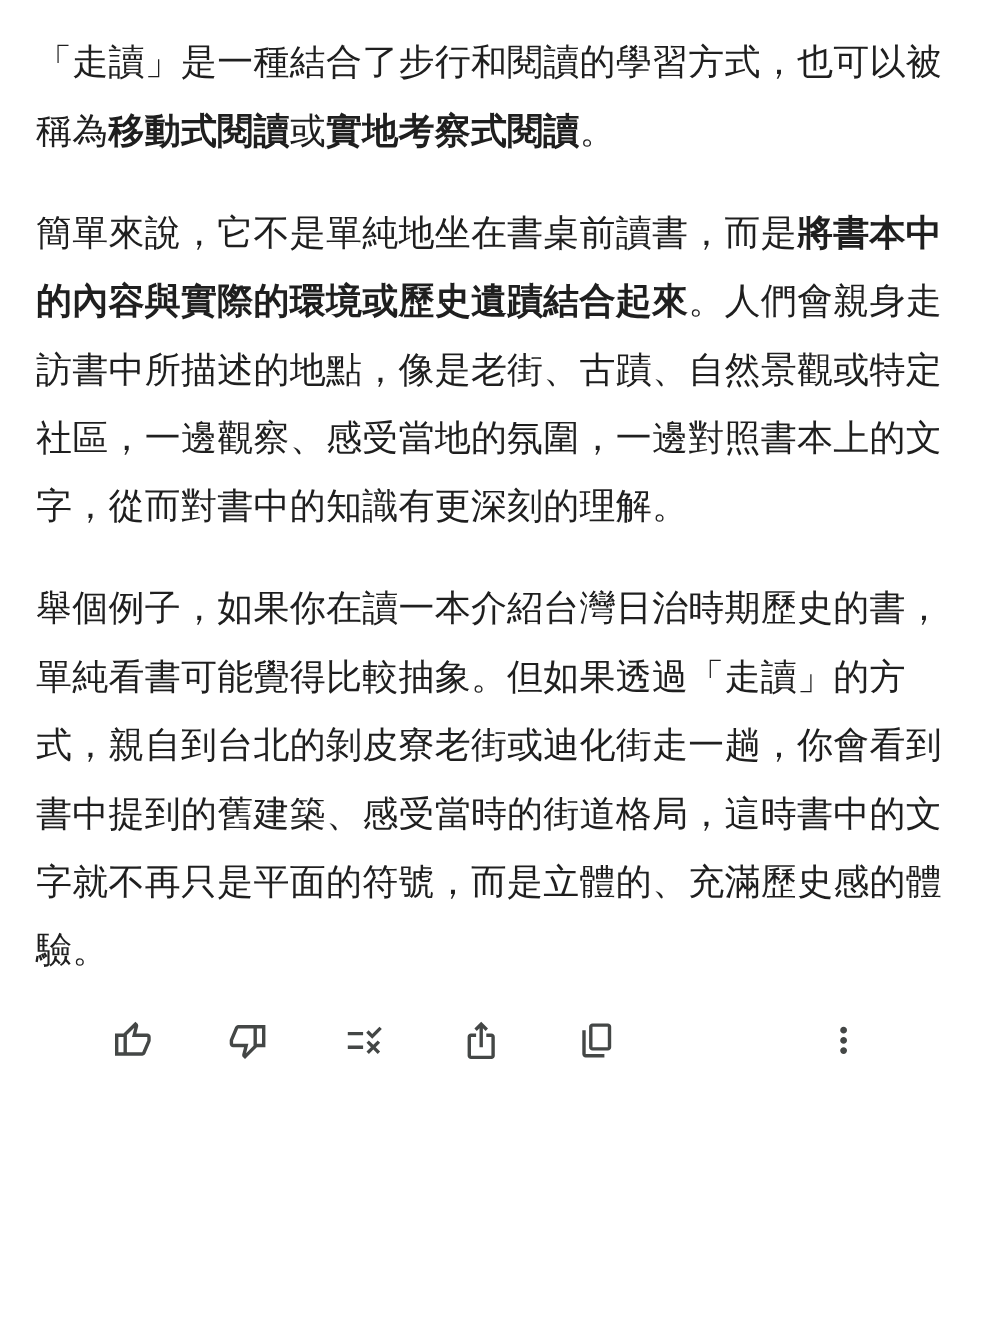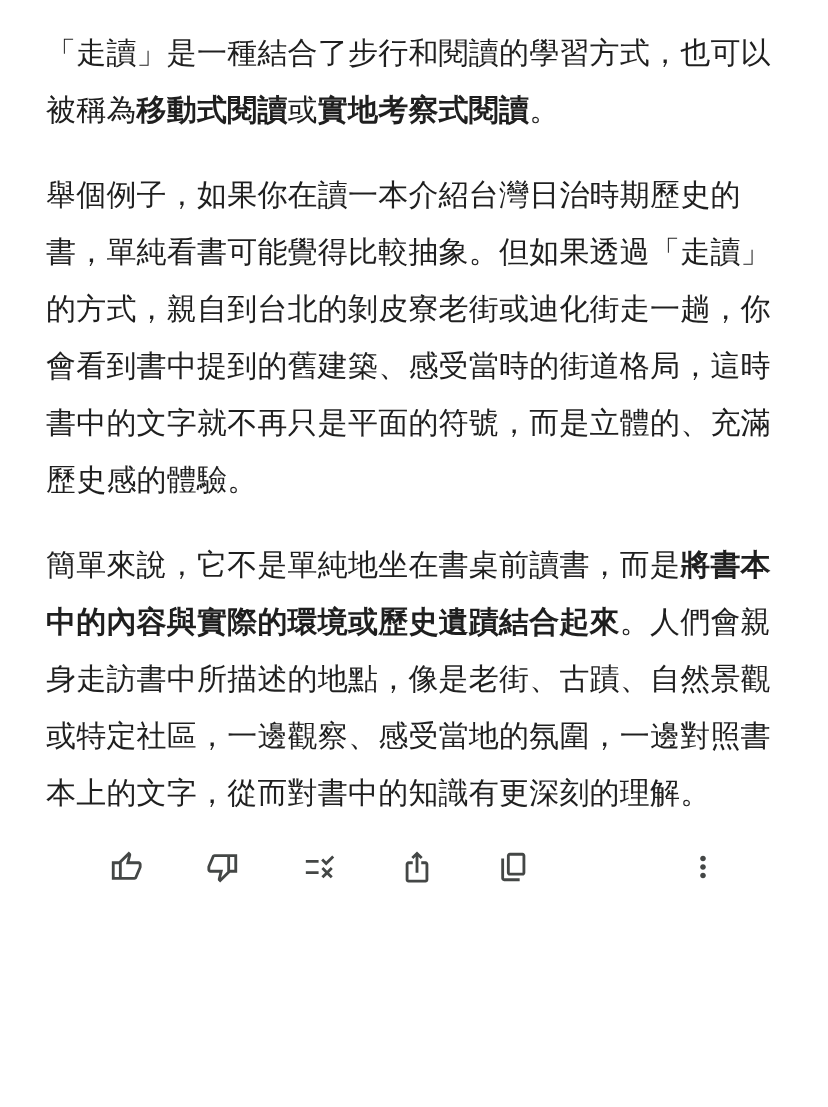--- a/index.html
+++ b/index.html
@@ -11,21 +11,21 @@
   html,body{margin:0;padding:0;}
   body{
     width:828px;
     height:1107px;
     background:var(--bg);
     font-family:"Liberation Sans","DejaVu Sans",sans-serif;
     color:var(--text);
     overflow:hidden;
   }
   .message{
-    padding:24px 30px 0 46px;
+    padding:24px 30px 0 30px;
   }
   .message p{
     margin:0 0 28px 0;
     font-size:30px;
     line-height:57px;
     letter-spacing:0.2px;
     text-align:left;
     word-break:break-all;
     overflow-wrap:anywhere;
   }
@@ -64,22 +64,22 @@
     fill:var(--icon);
     display:block;
   }
 </style>
 </head>
 <body>
 
 <main class="message">
   <div>
       <p><span>「走讀」是一種結合了步行和閱讀的學習方式，也可以被稱為</span><strong>移動式閱讀</strong><span>或</span><strong>實地考察式閱讀</strong><span>。</span></p>
+      <p><span>簡單來說，它不是單純地坐在書桌前讀書，而是</span><strong>將書本中的內容與實際的環境或歷史遺蹟結合起來</strong><span>。人們會親身走訪書中所描述的地點，像是老街、古蹟、自然景觀或特定社區，一邊觀察、感受當地的氛圍，一邊對照書本上的文字，從而對書中的知識有更深刻的理解。</span></p>
       <p><span>舉個例子，如果你在讀一本介紹台灣日治時期歷史的書，單純看書可能覺得比較抽象。但如果透過「走讀」的方式，親自到台北的剝皮寮老街或迪化街走一趟，你會看到書中提到的舊建築、感受當時的街道格局，這時書中的文字就不再只是平面的符號，而是立體的、充滿歷史感的體驗。</span></p>
-      <p><span>簡單來說，它不是單純地坐在書桌前讀書，而是</span><strong>將書本中的內容與實際的環境或歷史遺蹟結合起來</strong><span>。人們會親身走訪書中所描述的地點，像是老街、古蹟、自然景觀或特定社區，一邊觀察、感受當地的氛圍，一邊對照書本上的文字，從而對書中的知識有更深刻的理解。</span></p>
     </div>
 
   <div class="action-bar">
     <div class="action-group-left">
         <button class="icon-btn">
           <svg viewBox="0 -960 960 960">
             <path d="M720-120H280v-520l280-280 50 50q7 7 11.5 19t4.5 23v14l-44 174h258q32 0 56 24t24 56v80q0 7-2 15t-4 15L794-168q-9 20-30 34t-44 14Zm-360-80h360l120-280v-80H480l54-220-174 174v406Zm0-406v406-406Zm-80-34v80H160v360h120v80H80v-520h200Z"></path>
           </svg>
         </button>
         <button class="icon-btn">

